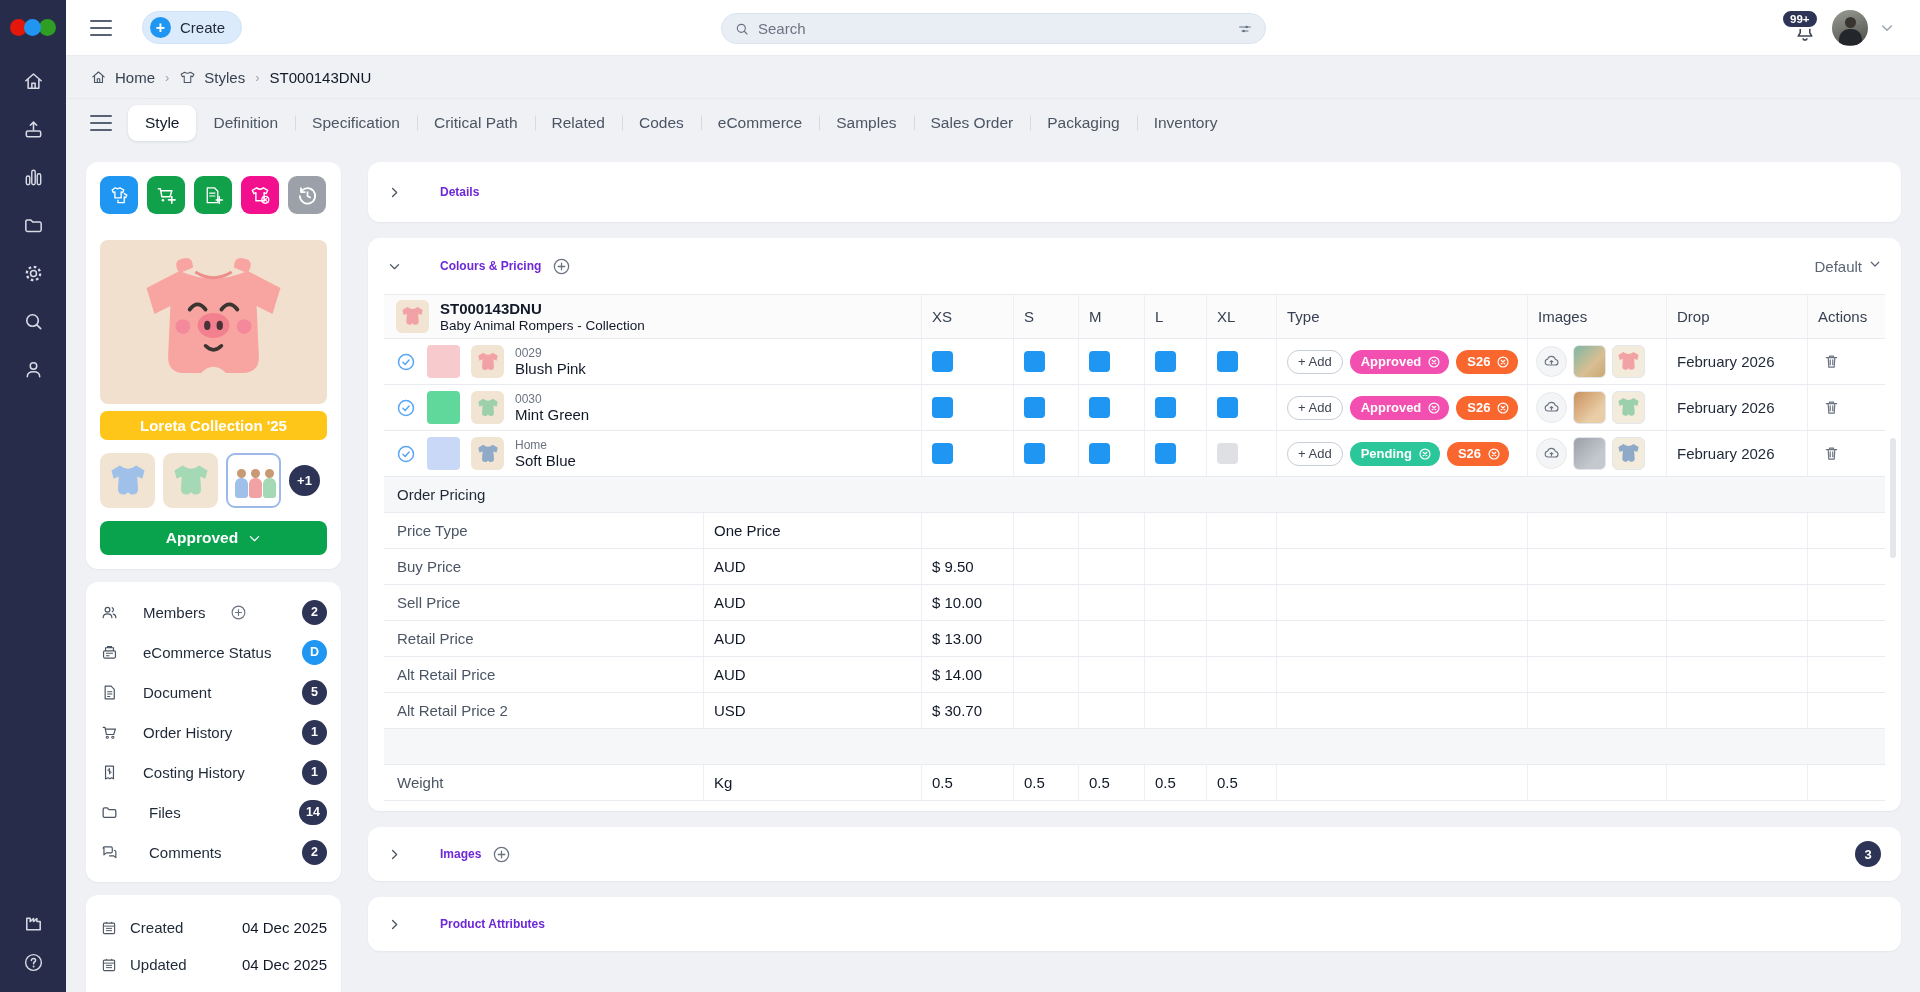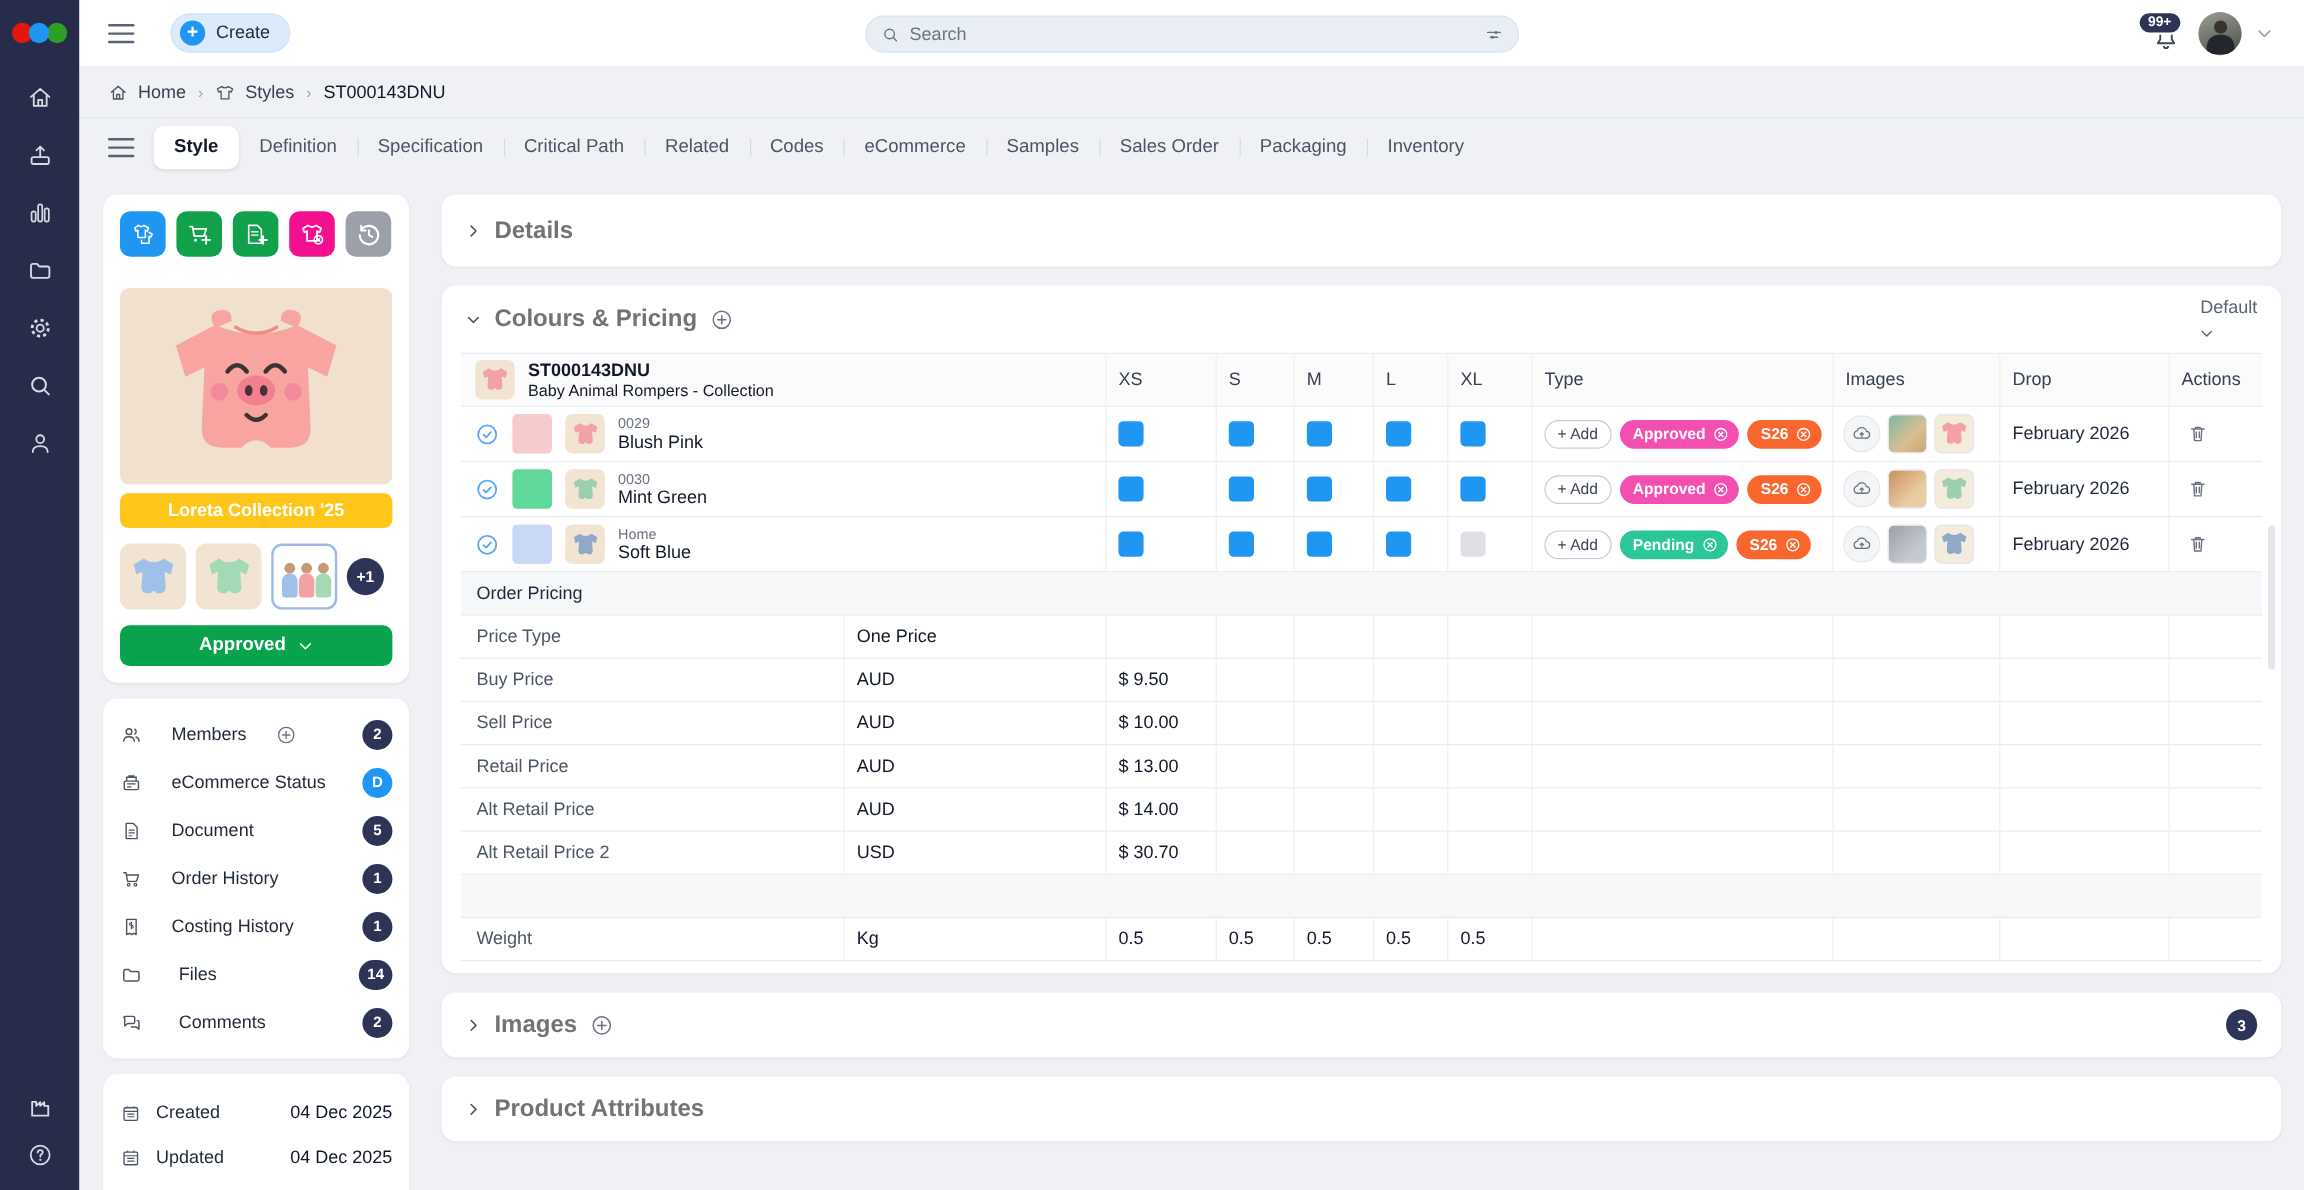--- a/index.html
+++ b/index.html
@@ -40,21 +40,21 @@
   
   .crumbbar { position:absolute; left:66px; top:57px; width:1854px; height:42px; display:flex; align-items:center; gap:10px; padding-left:24px; border-bottom:1px solid #E6E9EE; font-size:15px; color:#374151; }
   .crumb { display:flex; gap:8px; cursor:pointer; }
   .crumb .ic { width:17px; height:17px; color:#4B5563; }
   .crumb-sep { color:#9CA3AF; font-size:13px; }
   .crumb-cur { color:#111827; }
   .tabbar { position:absolute; left:66px; top:99px; width:1854px; height:48px; display:flex; align-items:center; }
   .tab-burger { margin-left:24px; margin-right:16px; }
   .tabs { display:flex; align-items:center; height:48px; }
   .tab { position:relative; font-size:15.5px; color:#4B5563; padding:9px 17px; cursor:pointer; white-space:nowrap; }
-  .tab.active { background:#fff; color:#111827; border-radius:9px; box-shadow:0 1px 3px rgba(20,30,50,.10); font-weight:bold; }
+  .tab.active { background:#fff; color:#111827; border-radius:9px; box-shadow:0 1px 3px rgba(20,30,50,.10); font-weight:normal; }
   .tab:not(.active):not(:first-child)::before { content:""; position:absolute; left:0; top:50%; transform:translateY(-50%); width:1px; height:15px; background:#D6DBE2; }
   .tab.active + .tab::before { display:none; }
 
   
   .leftcol { position:absolute; left:86px; top:162px; width:255px; }
   .maincol { position:absolute; left:368px; top:162px; width:1533px; }
   .card { background:#fff; border-radius:12px; box-shadow:0 1px 2px rgba(25,35,60,.05); }
 
   
   .pcard { padding:14px; }
@@ -86,26 +86,26 @@
   
   .meta-card { margin-top:13px; padding:14px; height:120px; }
   .metarow { display:flex; align-items:center; gap:12px; height:37px; }
   .metarow .ic { width:18px; height:18px; color:#4B5563; }
   .metarow .lbl { font-size:15px; color:#1F2937; }
   .metarow .val { margin-left:auto; font-size:15px; color:#111827; }
 
   
   .sec-head { display:flex; align-items:center; gap:11px; padding:0 20px; height:60px; }
   .sec-chev { width:13px; height:13px; color:#4B5563; flex:none; cursor:pointer; }
-  .sec-title { font-size:20px; font-weight:bold; color:#737373; }
+  .sec-title { font-size:12px; font-weight:bold; color:#6d28d9;margin-left:28px; }
   .sec-plus { width:19px; height:19px; color:#6B7280; cursor:pointer; }
   .details-card { height:60px; }
   .colours-card { margin-top:16px; padding-bottom:10px; position:relative; }
   .colours-card .sec-head { height:56px; }
-  .default-dd { margin-left:auto; display:flex; align-items:flex-start; gap:7px; color:#5B6472; font-size:15px; cursor:pointer;flex-direction:column; }
+  .default-dd { margin-left:auto; display:flex; align-items:flex-start; gap:7px; color:#5B6472; font-size:15px; cursor:pointer; }
   .default-dd svg { width:12px; height:12px; }
   .images-card { margin-top:16px; height:54px; }
   .images-card .sec-head, .attrs-card .sec-head { height:54px; }
   .count-badge { margin-left:auto; min-width:26px; height:26px; border-radius:50%; background:#2E3456; color:#fff; font-size:13px; font-weight:bold; display:flex; align-items:center; justify-content:center; }
   .attrs-card { margin-top:16px; height:54px; }
 
   
   .ptable { margin:0 16px; border-top:1px solid #E8EBEF; }
   .trow, .phead { display:grid; grid-template-columns:538px 92px 65px 66px 62px 70px 251px 139px 141px 1fr; align-items:stretch; border-bottom:1px solid #E8EBEF; }
   .prow { display:grid; grid-template-columns:320px 218px 92px 65px 66px 62px 70px 251px 139px 141px 1fr; align-items:stretch; border-bottom:1px solid #E8EBEF; }

